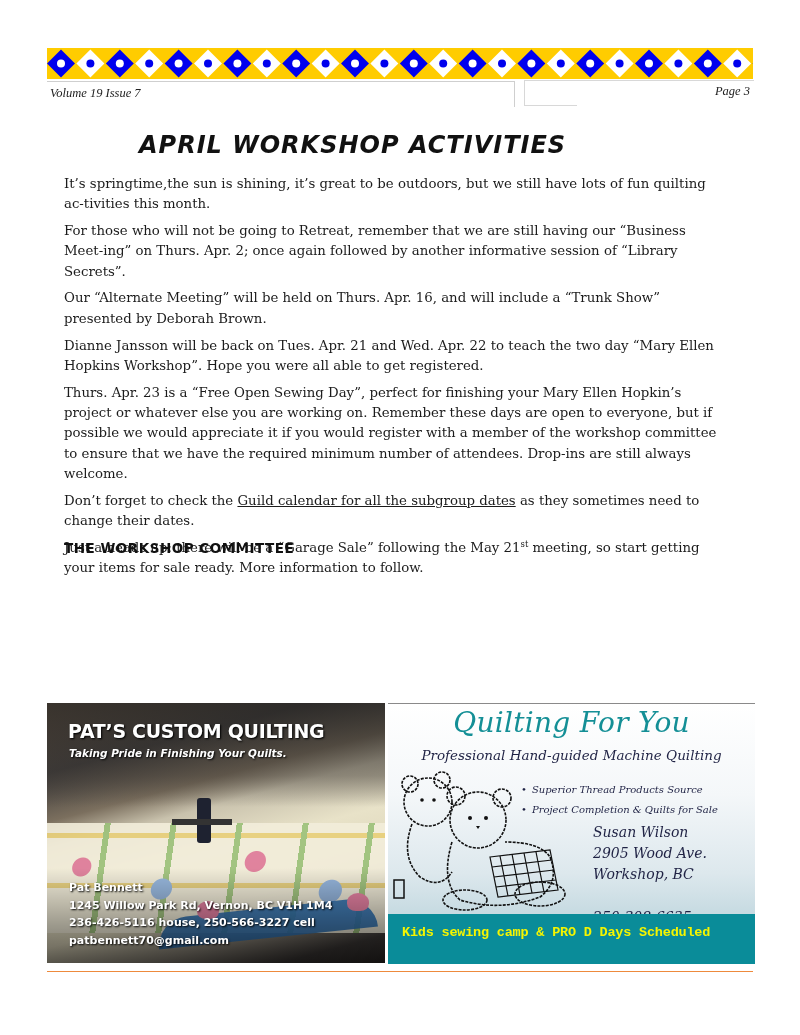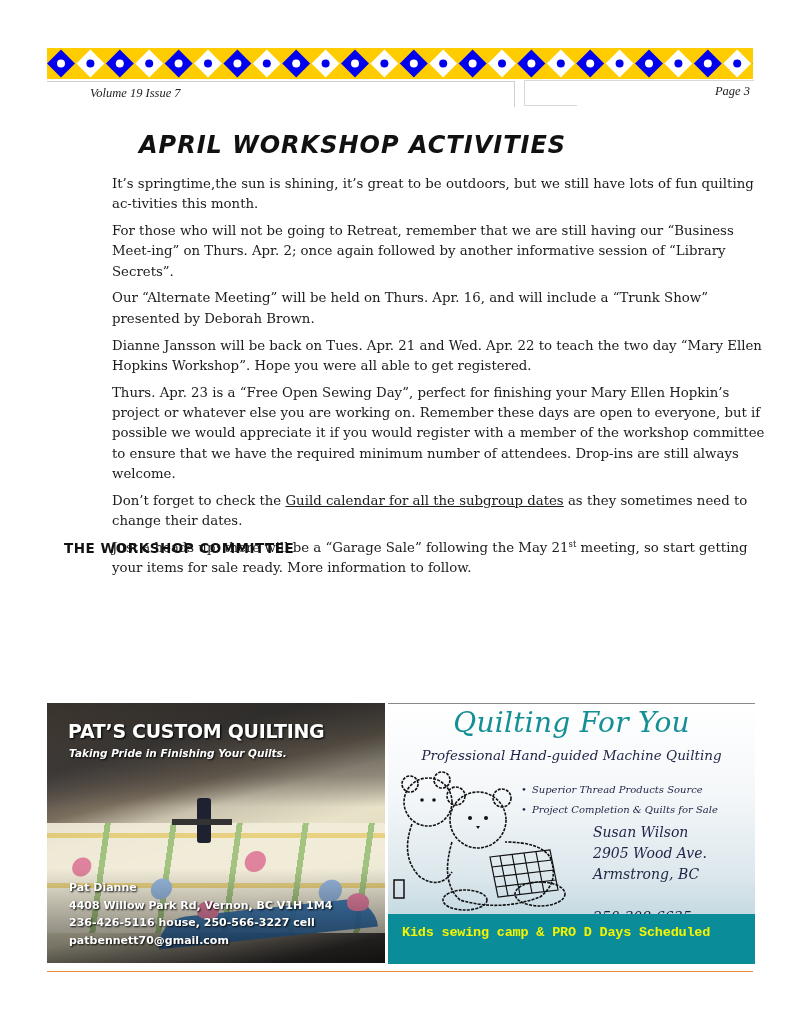--- a/index.html
+++ b/index.html
@@ -6,26 +6,26 @@
   body { width: 800px; height: 1035px; position: relative; overflow: hidden; font-family: "Liberation Serif", serif; color: #1a1a1a; }
 
   .border-band { position: absolute; left: 47px; top: 48px; width: 706px; height: 31px; background: #ffcc00; overflow: hidden; }
   .border-band svg { display: block; }
 
   .hdr-line-left { position: absolute; left: 47px; top: 81px; width: 468px; height: 0; border-top: 1px solid #cfcfcf; }
   .hdr-vert { position: absolute; left: 514px; top: 81px; width: 0; height: 26px; border-left: 1px solid #cfcfcf; }
   .hdr-box { position: absolute; left: 524px; top: 80px; width: 229px; height: 25px; border-top: 1px solid #d8d8d8; border-left: 1px solid #d8d8d8; }
   .hdr-box-bottom { position: absolute; left: 524px; top: 105px; width: 53px; border-top: 1px solid #d8d8d8; }
 
-  .volume { position: absolute; left: 50px; top: 86px; font-style: italic; font-size: 12.5px; color: #222; margin-left: 40px; }
+  .volume { position: absolute; left: 50px; top: 86px; font-style: italic; font-size: 12.5px; color: #222; }
   .page-no { position: absolute; right: 50px; top: 84px; font-style: italic; font-size: 12.5px; color: #222; text-align: right; }
 
   .title { position: absolute; left: 139px; top: 131px; font-family: "DejaVu Sans", sans-serif; font-weight: bold; font-style: italic; font-size: 24px; letter-spacing: 1px; color: #111; }
 
-  .body-text { position: absolute; left: 64px; top: 174px; width: 660px; font-family: "DejaVu Serif", serif; font-size: 13.3px; line-height: 20.3px; color: #1b1b1b; margin-left: 48px; }
+  .body-text { position: absolute; left: 64px; top: 174px; width: 660px; font-family: "DejaVu Serif", serif; font-size: 13.3px; line-height: 20.3px; color: #1b1b1b; }
   .body-text p { margin: 0 0 6.5px 0; }
   .body-text .u { text-decoration: underline; }
   .body-text sup { font-size: 8.5px; line-height: 0; vertical-align: 5px; }
 
   .signoff { position: absolute; left: 64px; top: 540px; font-family: "DejaVu Sans", sans-serif; font-weight: bold; font-size: 13.5px; letter-spacing: 0.5px; color: #111; }
 
   
   .ad-left { position: absolute; left: 47px; top: 703px; width: 338px; height: 260px; overflow: hidden;
     background:
       linear-gradient(180deg, rgba(40,38,36,0.75) 0%, rgba(60,55,50,0.45) 28%, rgba(0,0,0,0) 40%),
@@ -149,22 +149,22 @@
   <div class="quilt"></div>
   <div class="blue-swoop"></div>
   <div class="heart" style="left:150px; top:198px;"></div>
   <div class="heart" style="left:300px; top:190px;"></div>
   <div class="machine"></div>
   <div class="bar"></div>
   <div class="shade"></div>
   <div class="biz-name">PAT’S CUSTOM QUILTING</div>
   <div class="tagline">Taking Pride in Finishing Your Quilts.</div>
   <div class="contact">
-    <div>Pat Dianne</div>
-    <div>4408 Willow Park Rd, Vernon, BC V1H 1M4</div>
+    <div>Pat Bennett</div>
+    <div>1245 Willow Park Rd, Vernon, BC V1H 1M4</div>
     <div>236-426-5116 house, 250-566-3227 cell</div>
     <div>patbennett70@gmail.com</div>
   </div>
 </div>
 
 <div class="ad-right">
   <div class="qfy">Quilting For You</div>
   <div class="sub">Professional Hand-guided Machine Quilting</div>
 
   <svg class="bears" viewBox="0 0 190 150">
@@ -196,21 +196,21 @@
   </svg>
 
   <div class="bullets">
     <div>Superior Thread Products Source</div>
     <div>Project Completion &amp; Quilts for Sale</div>
   </div>
 
   <div class="address">
     <div>Susan Wilson</div>
     <div>2905 Wood Ave.</div>
-    <div>Armstrong, BC</div>
+    <div>Workshop, BC</div>
     <div class="phone">250-308-6635</div>
   </div>
 
   <div class="strip">
     <div class="strip-text">Kids sewing camp &amp; PRO D Days Scheduled</div>
   </div>
 </div>
 
 <div class="orange-line"></div>
 

